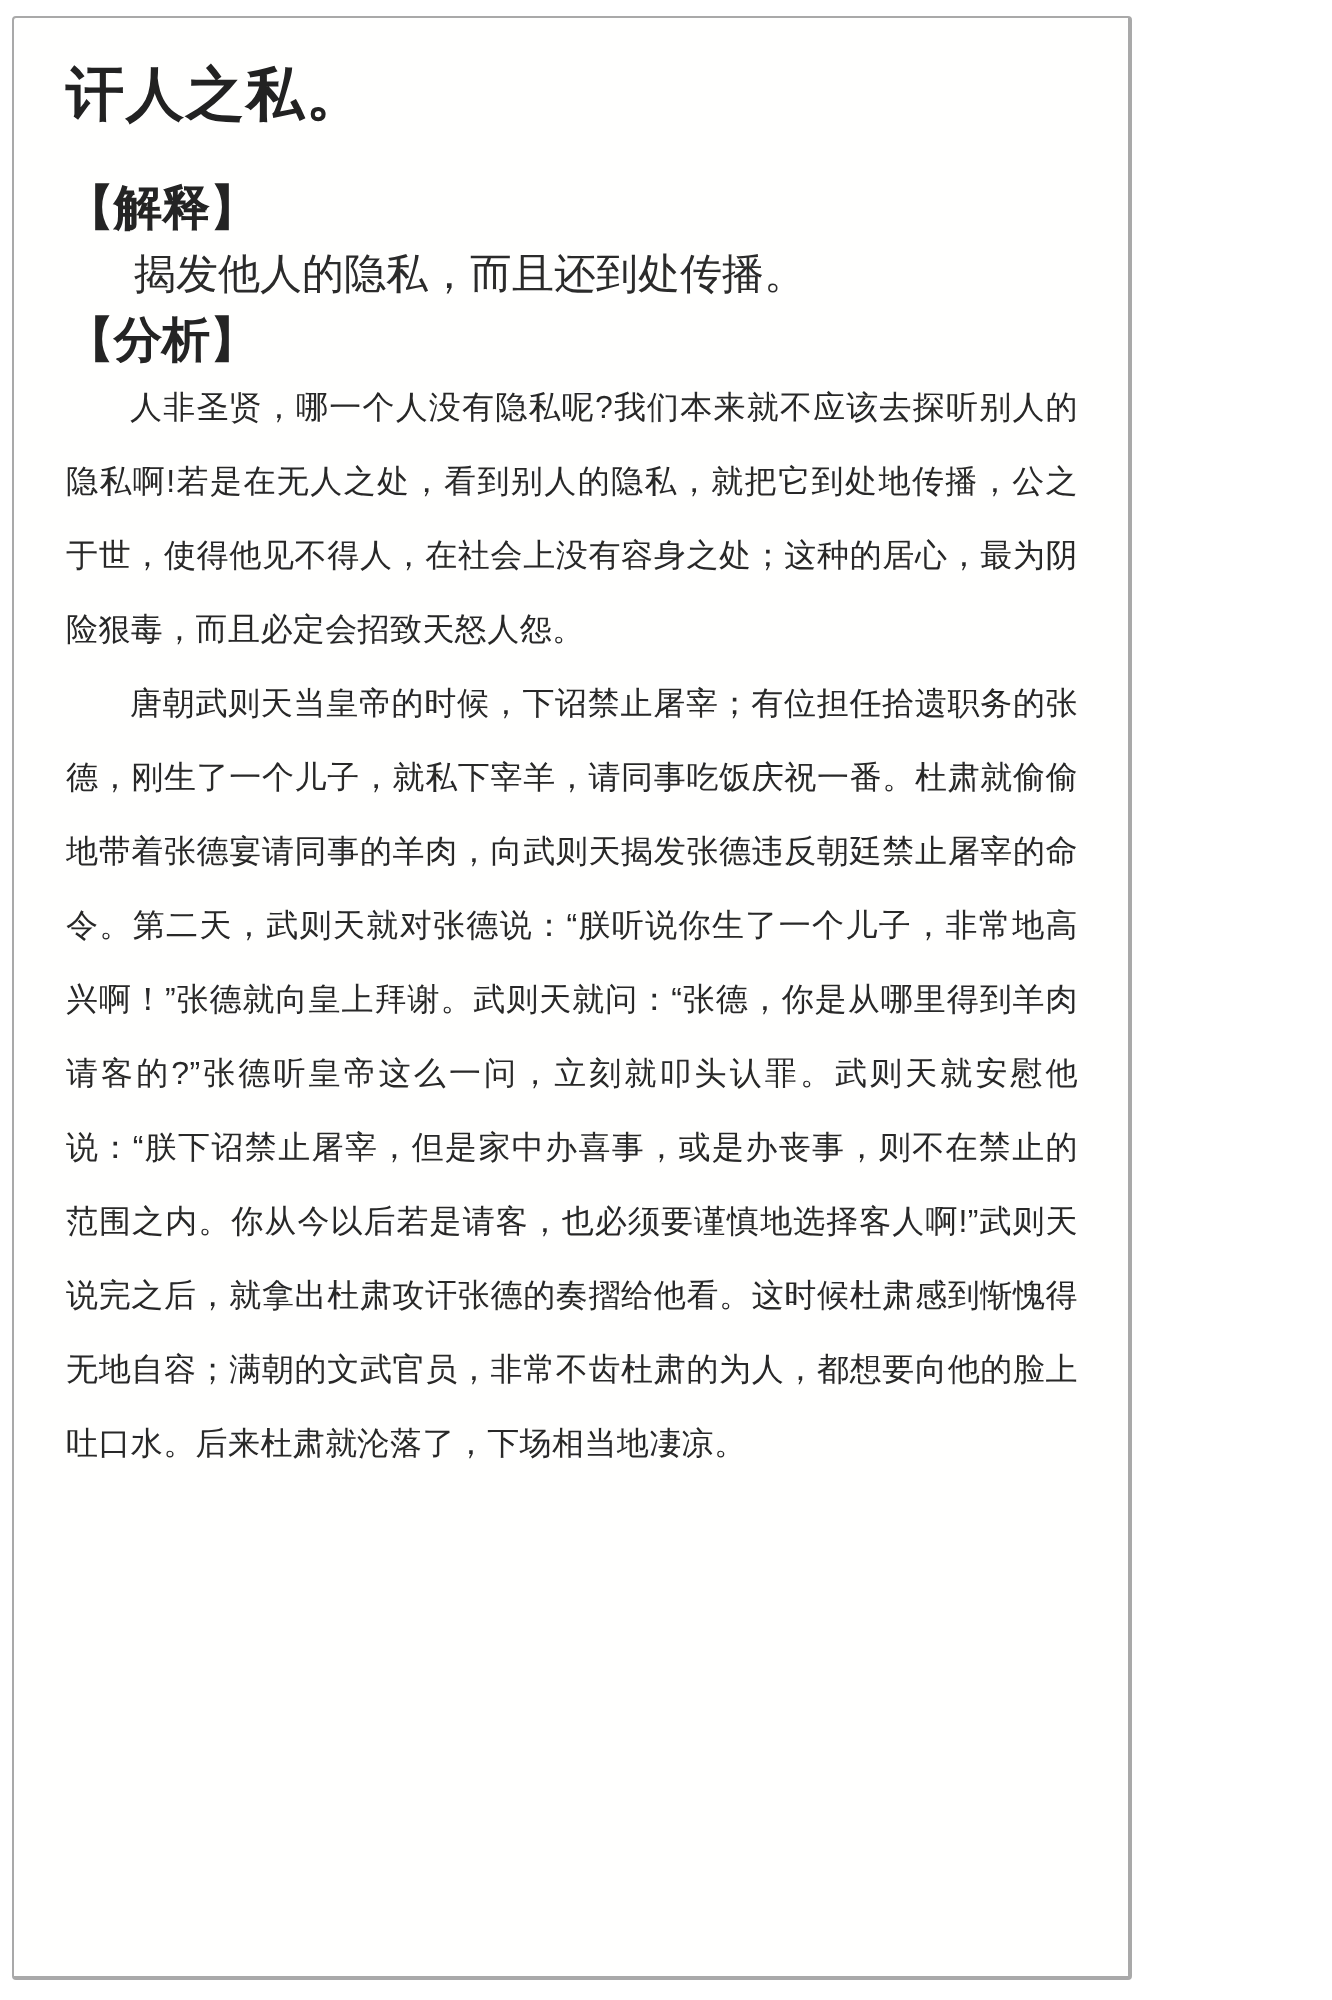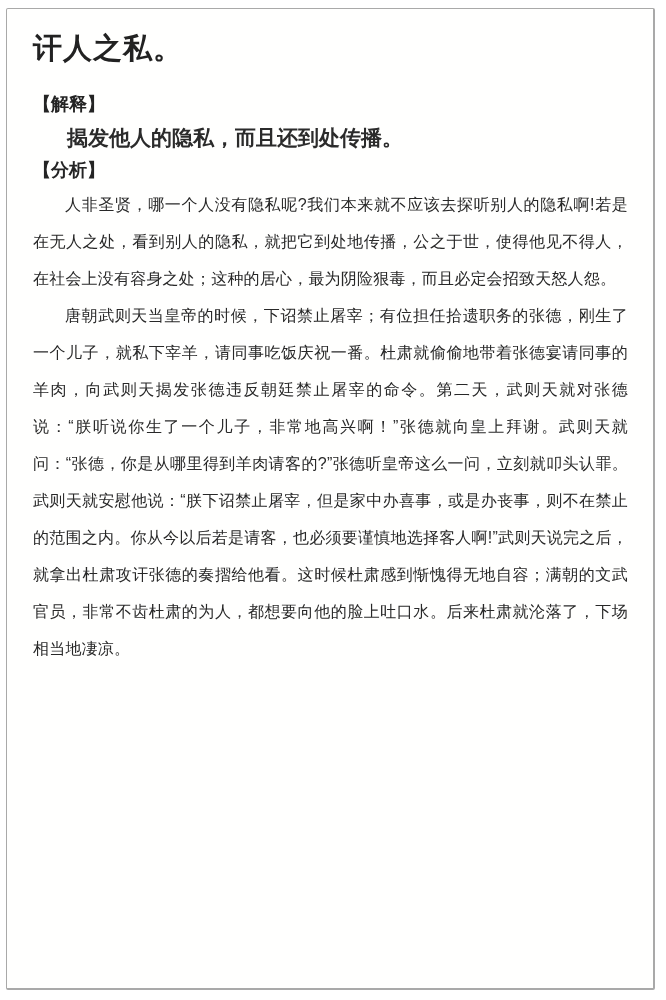--- a/index.html
+++ b/index.html
@@ -10,50 +10,50 @@
     width: 666px;
     height: 1000px;
     background: #ffffff;
     font-family: "Liberation Sans", sans-serif;
     position: relative;
   }
   .page {
     position: absolute;
     left: 6px;
     top: 8px;
-    width: 649px;
+    width: 560px;
     height: 982px;
     box-sizing: border-box;
     background: #fffffe;
     border: 1px solid #a9a9a9;
     border-right-width: 2px;
     border-bottom-width: 2px;
     border-radius: 2px;
     padding: 22px 25px 0 26px;
     color: #262626;
     overflow: hidden;
   }
   .title {
     font-size: 29px;
     font-weight: 700;
     letter-spacing: 1px;
     line-height: 34px;
     margin: 0 0 24px 0;
     color: #222222;
   }
   .sec-h {
-    font-size: 18px;
+    font-size: 24px;
     font-weight: 700;
     line-height: 31px;
     color: #242424;
   }
   .kai {
     font-family: "DejaVu Serif", serif;
     font-size: 21px;
-    font-weight: 700;
+    font-weight: 400;
     line-height: 31px;
     margin: 2px 0 2px 0;
     text-indent: 34px;
     color: #2b2b2b;
   }
   .body-para {
     font-size: 16px;
     font-weight: 500;
     line-height: 37px;
     text-align: justify;

